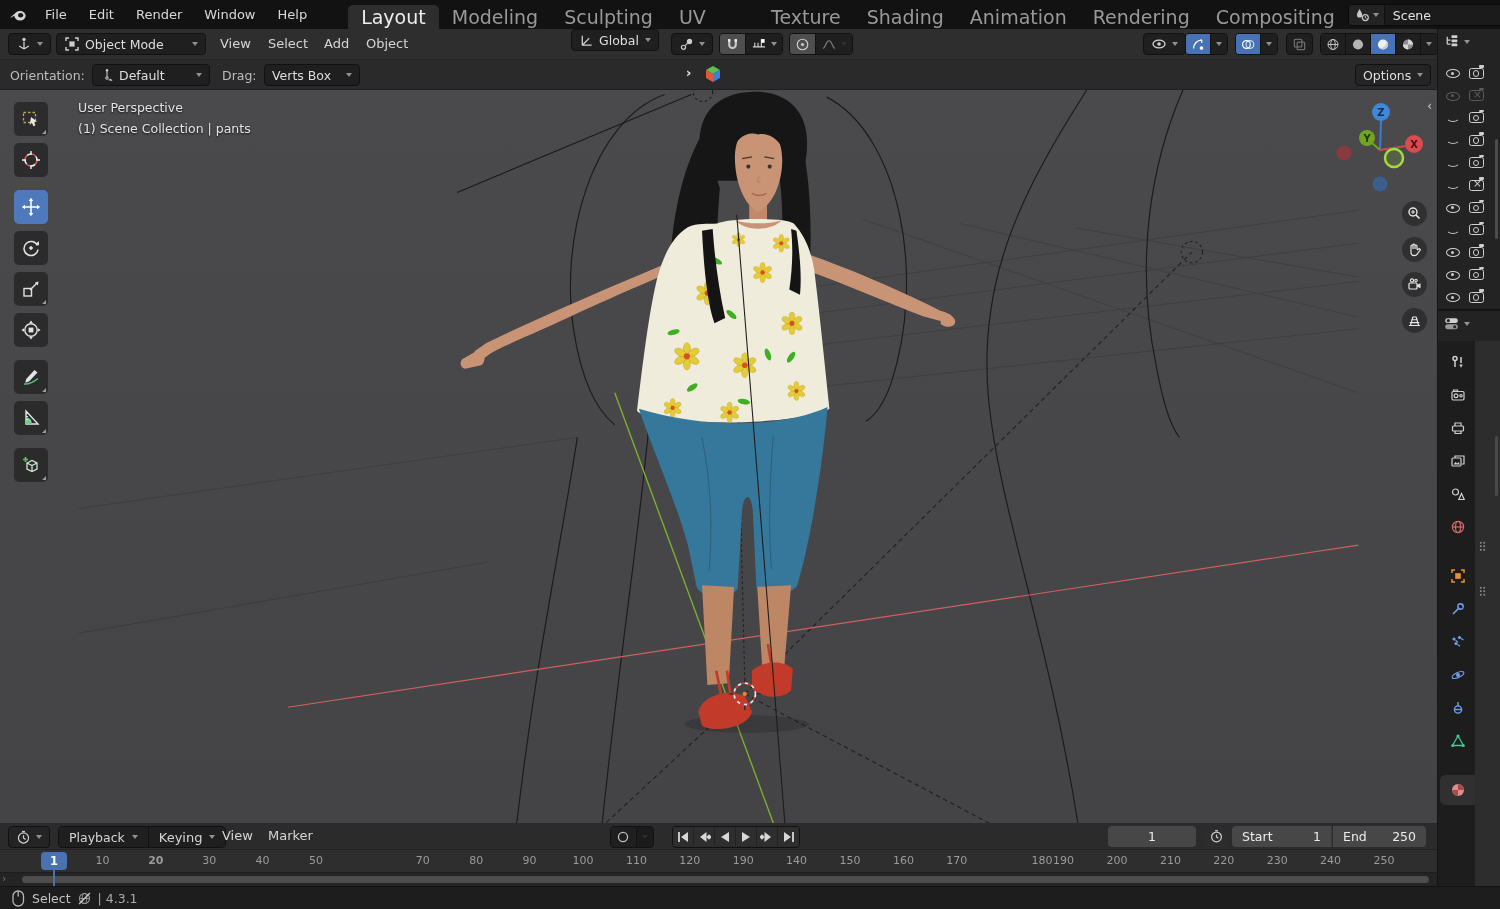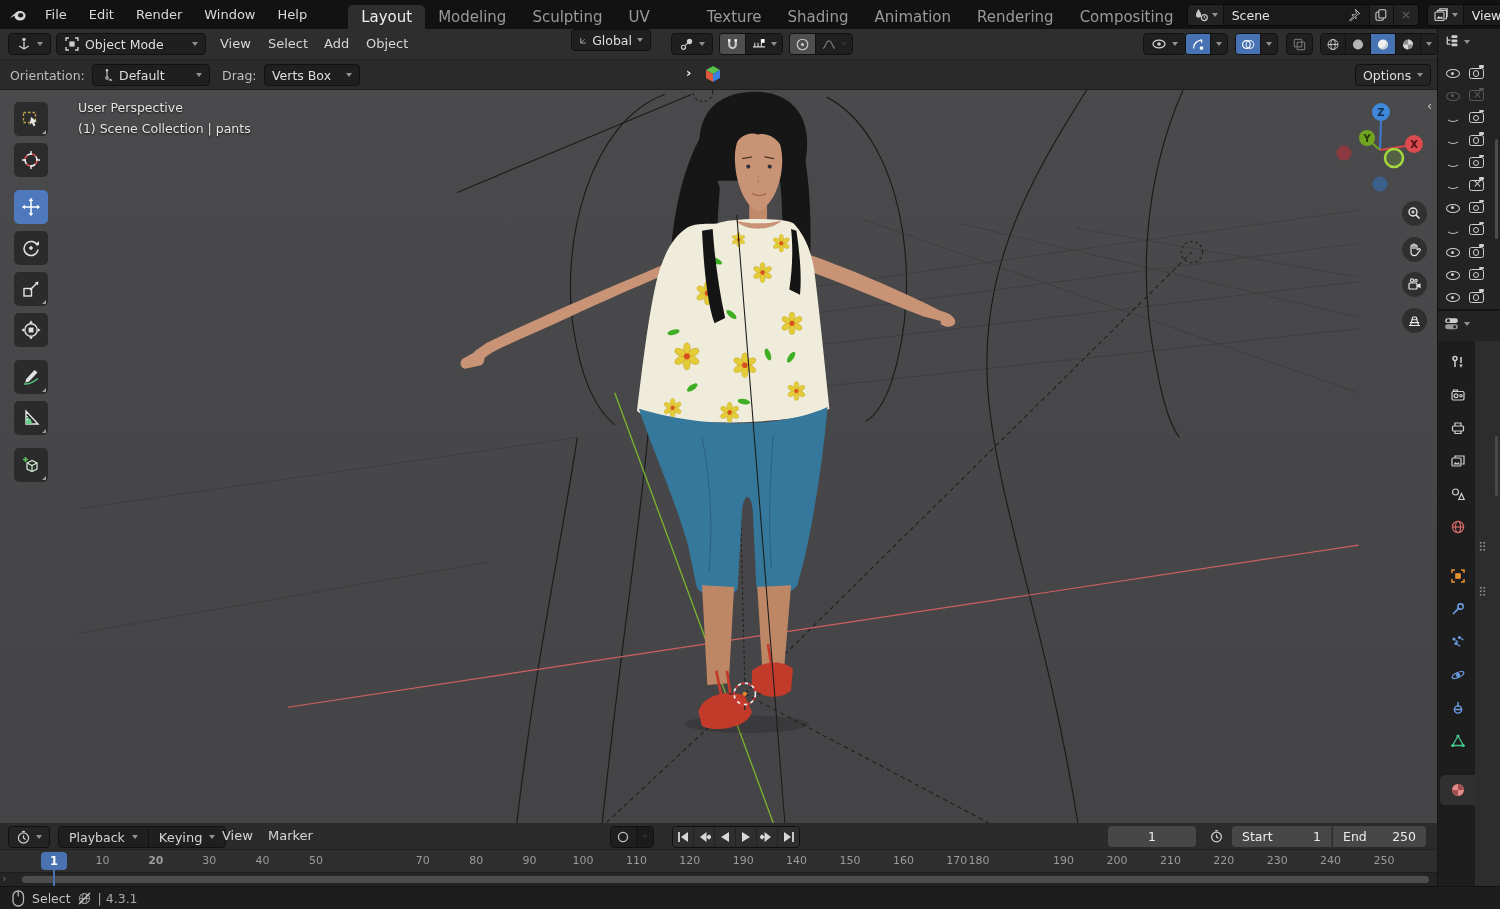--- a/index.html
+++ b/index.html
@@ -6,21 +6,21 @@
   html,body{background:#0d0d0d}
   body{font-family:"DejaVu Sans","Liberation Sans",sans-serif;-webkit-font-smoothing:antialiased}
   .app{position:relative;width:1500px;height:909px;overflow:hidden;background:#454547;color:#d5d5d5;font-size:13px}
   .abs{position:absolute}
   .row{display:flex;align-items:center}
   
   .topbar{position:absolute;left:0;top:0;width:1500px;height:29px;background:#121212;display:flex;align-items:center}
   .logo{margin:0 6px 0 8px}
   .menu-item{padding:0 11px;line-height:29px;font-size:13px;color:#d9d9d9;cursor:default}
   .tabs{display:flex;align-items:flex-end;height:29px;margin-left:30px}
-  .tab{height:24px;line-height:24px;padding:0 13px;font-size:15px;color:#999;border-radius:5px 5px 0 0}
+  .tab{height:24px;line-height:24px;padding:0 13px;font-size:19px;color:#999;border-radius:5px 5px 0 0}
   .tab.active{background:#2e2e2e;color:#ededed}
   .topbar-right{margin-left:auto;display:flex;gap:8px;padding-right:8px}
   .selgrp{display:flex;height:22px;border-radius:4px;overflow:hidden;border:1px solid #0a0a0a;background:#1d1d1d}
   .selgrp .seg{display:flex;align-items:center;gap:3px;padding:0 5px;background:#232323;border-right:1px solid #101010}
   .selgrp .field{display:flex;align-items:center;gap:6px;padding:0 8px;background:#1b1b1b;font-size:12.5px;color:#e3e3e3;border-right:1px solid #101010}
   .selgrp .ibtn{display:flex;align-items:center;justify-content:center;width:24px;background:#232323;border-right:1px solid #101010}
   .selgrp .ibtn:last-child{border-right:none}
   
   .vph{position:absolute;left:0;top:29px;width:1437px;height:31px;background:#2e2e2e;border-bottom:1px solid #242424}
   .vpt{position:absolute;left:0;top:60px;width:1437px;height:30px;background:#2a2a2a;border-bottom:1px solid #1f1f1f}
@@ -173,21 +173,21 @@
           <rect x="5.4" y="5.4" width="5.2" height="5.2" fill="#cfcfcf"></rect>
         </svg>
       <span style="flex:1">Object Mode</span>
       <span class="cv"></span>
     </div>
     <span class="menu2 abs" style="left:210px;top:0">View</span>
     <span class="menu2 abs" style="left:258px;top:0">Select</span>
     <span class="menu2 abs" style="left:314px;top:0">Add</span>
     <span class="menu2 abs" style="left:356px;top:0">Object</span>
 
-    <div class="w abs" style="left:571px;top:0;width:80px">
+    <div class="w abs" style="left:571px;top:0;width:88px">
       <svg width="15" height="15" viewBox="0 0 16 16">
           <g stroke="#cfcfcf" fill="none" stroke-width="1.4">
             <path d="M3.5 13h10M3.5 13V3"></path>
             <path d="M3.5 13l7.5-7.5"></path>
           </g>
         </svg>
       <span style="flex:1">Global</span>
       <span class="cv"></span>
     </div>
     <div class="w abs" style="left:671px;top:4px">
@@ -884,21 +884,21 @@
           <span class="tick" style="left: 476.2px;">80</span>
           <span class="tick" style="left: 529.6px;">90</span>
           <span class="tick" style="left: 583px;">100</span>
           <span class="tick" style="left: 636.4px;">110</span>
           <span class="tick" style="left: 689.8px;">120</span>
           <span class="tick" style="left: 743.2px;">190</span>
           <span class="tick" style="left: 796.6px;">140</span>
           <span class="tick" style="left: 850px;">150</span>
           <span class="tick" style="left: 903.4px;">160</span>
           <span class="tick" style="left: 956.8px;">170</span>
-          <span class="tick" style="left: 979px; text-align: right;">180</span>
+          <span class="tick" style="left: 1042px; text-align: right;">180</span>
           <span class="tick" style="left: 1063.6px;">190</span>
           <span class="tick" style="left: 1117px;">200</span>
           <span class="tick" style="left: 1170.4px;">210</span>
           <span class="tick" style="left: 1223.8px;">220</span>
           <span class="tick" style="left: 1277.2px;">230</span>
           <span class="tick" style="left: 1330.6px;">240</span>
           <span class="tick" style="left: 1384px;">250</span>
         </div>
       <div class="playhead">1</div>
     </div>

